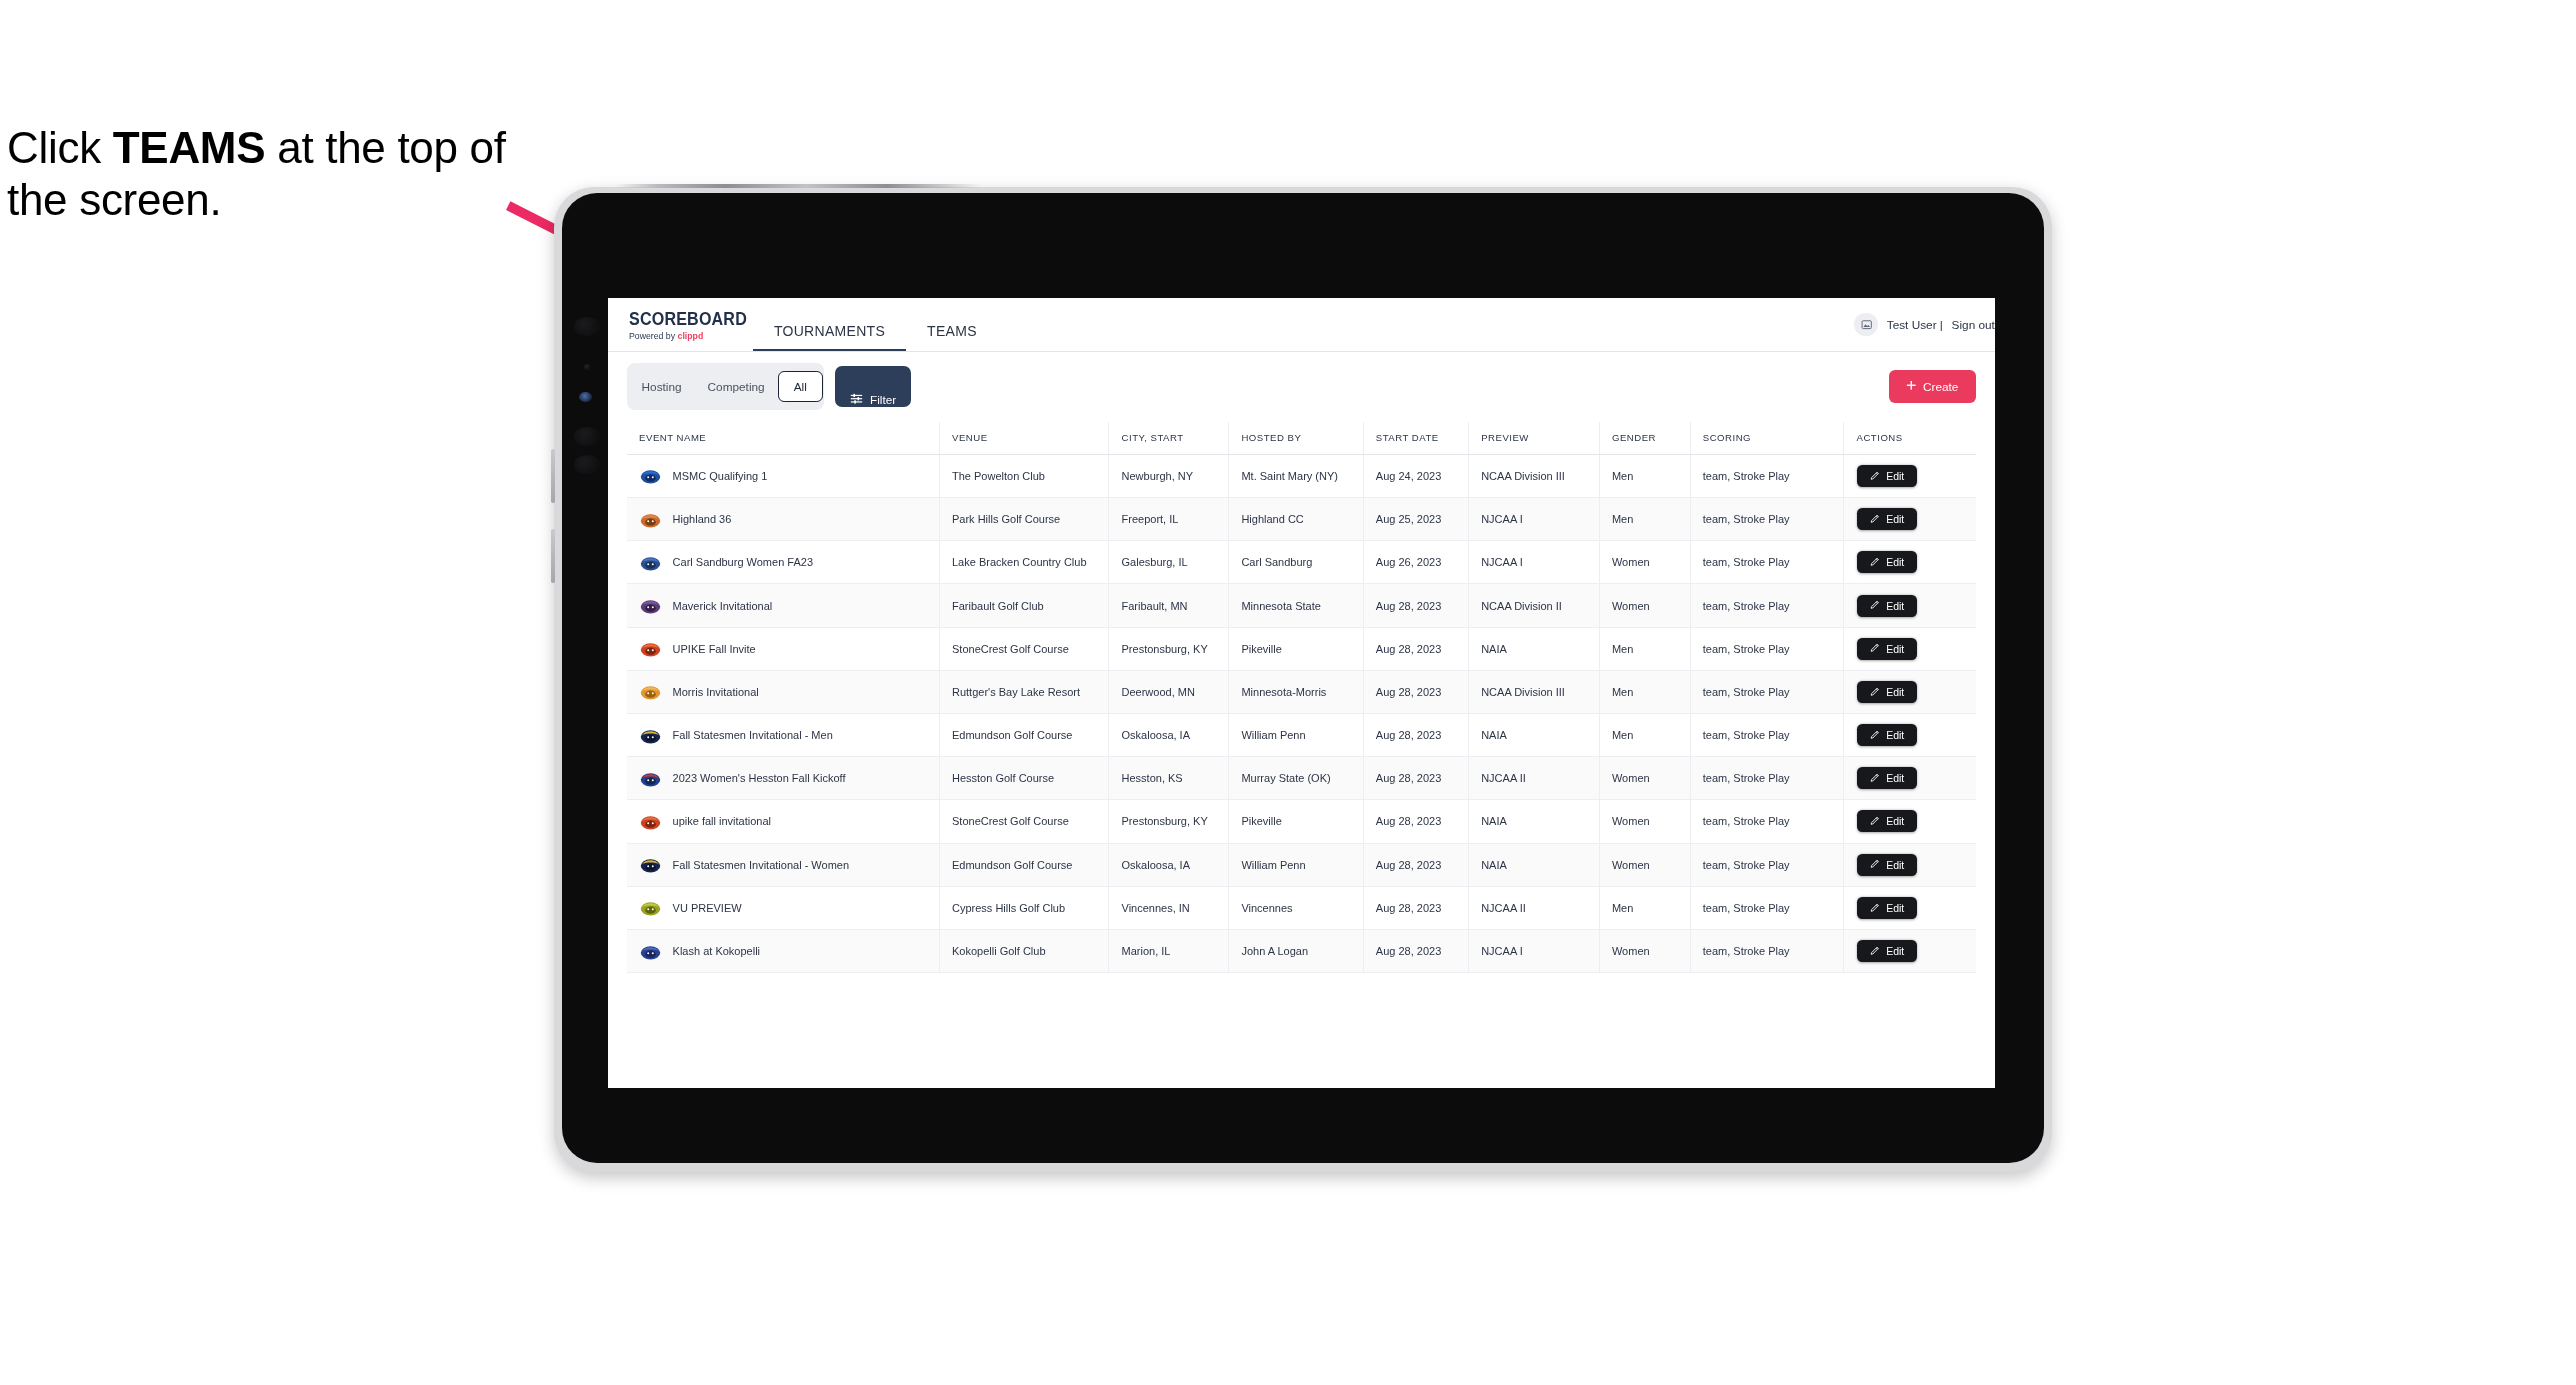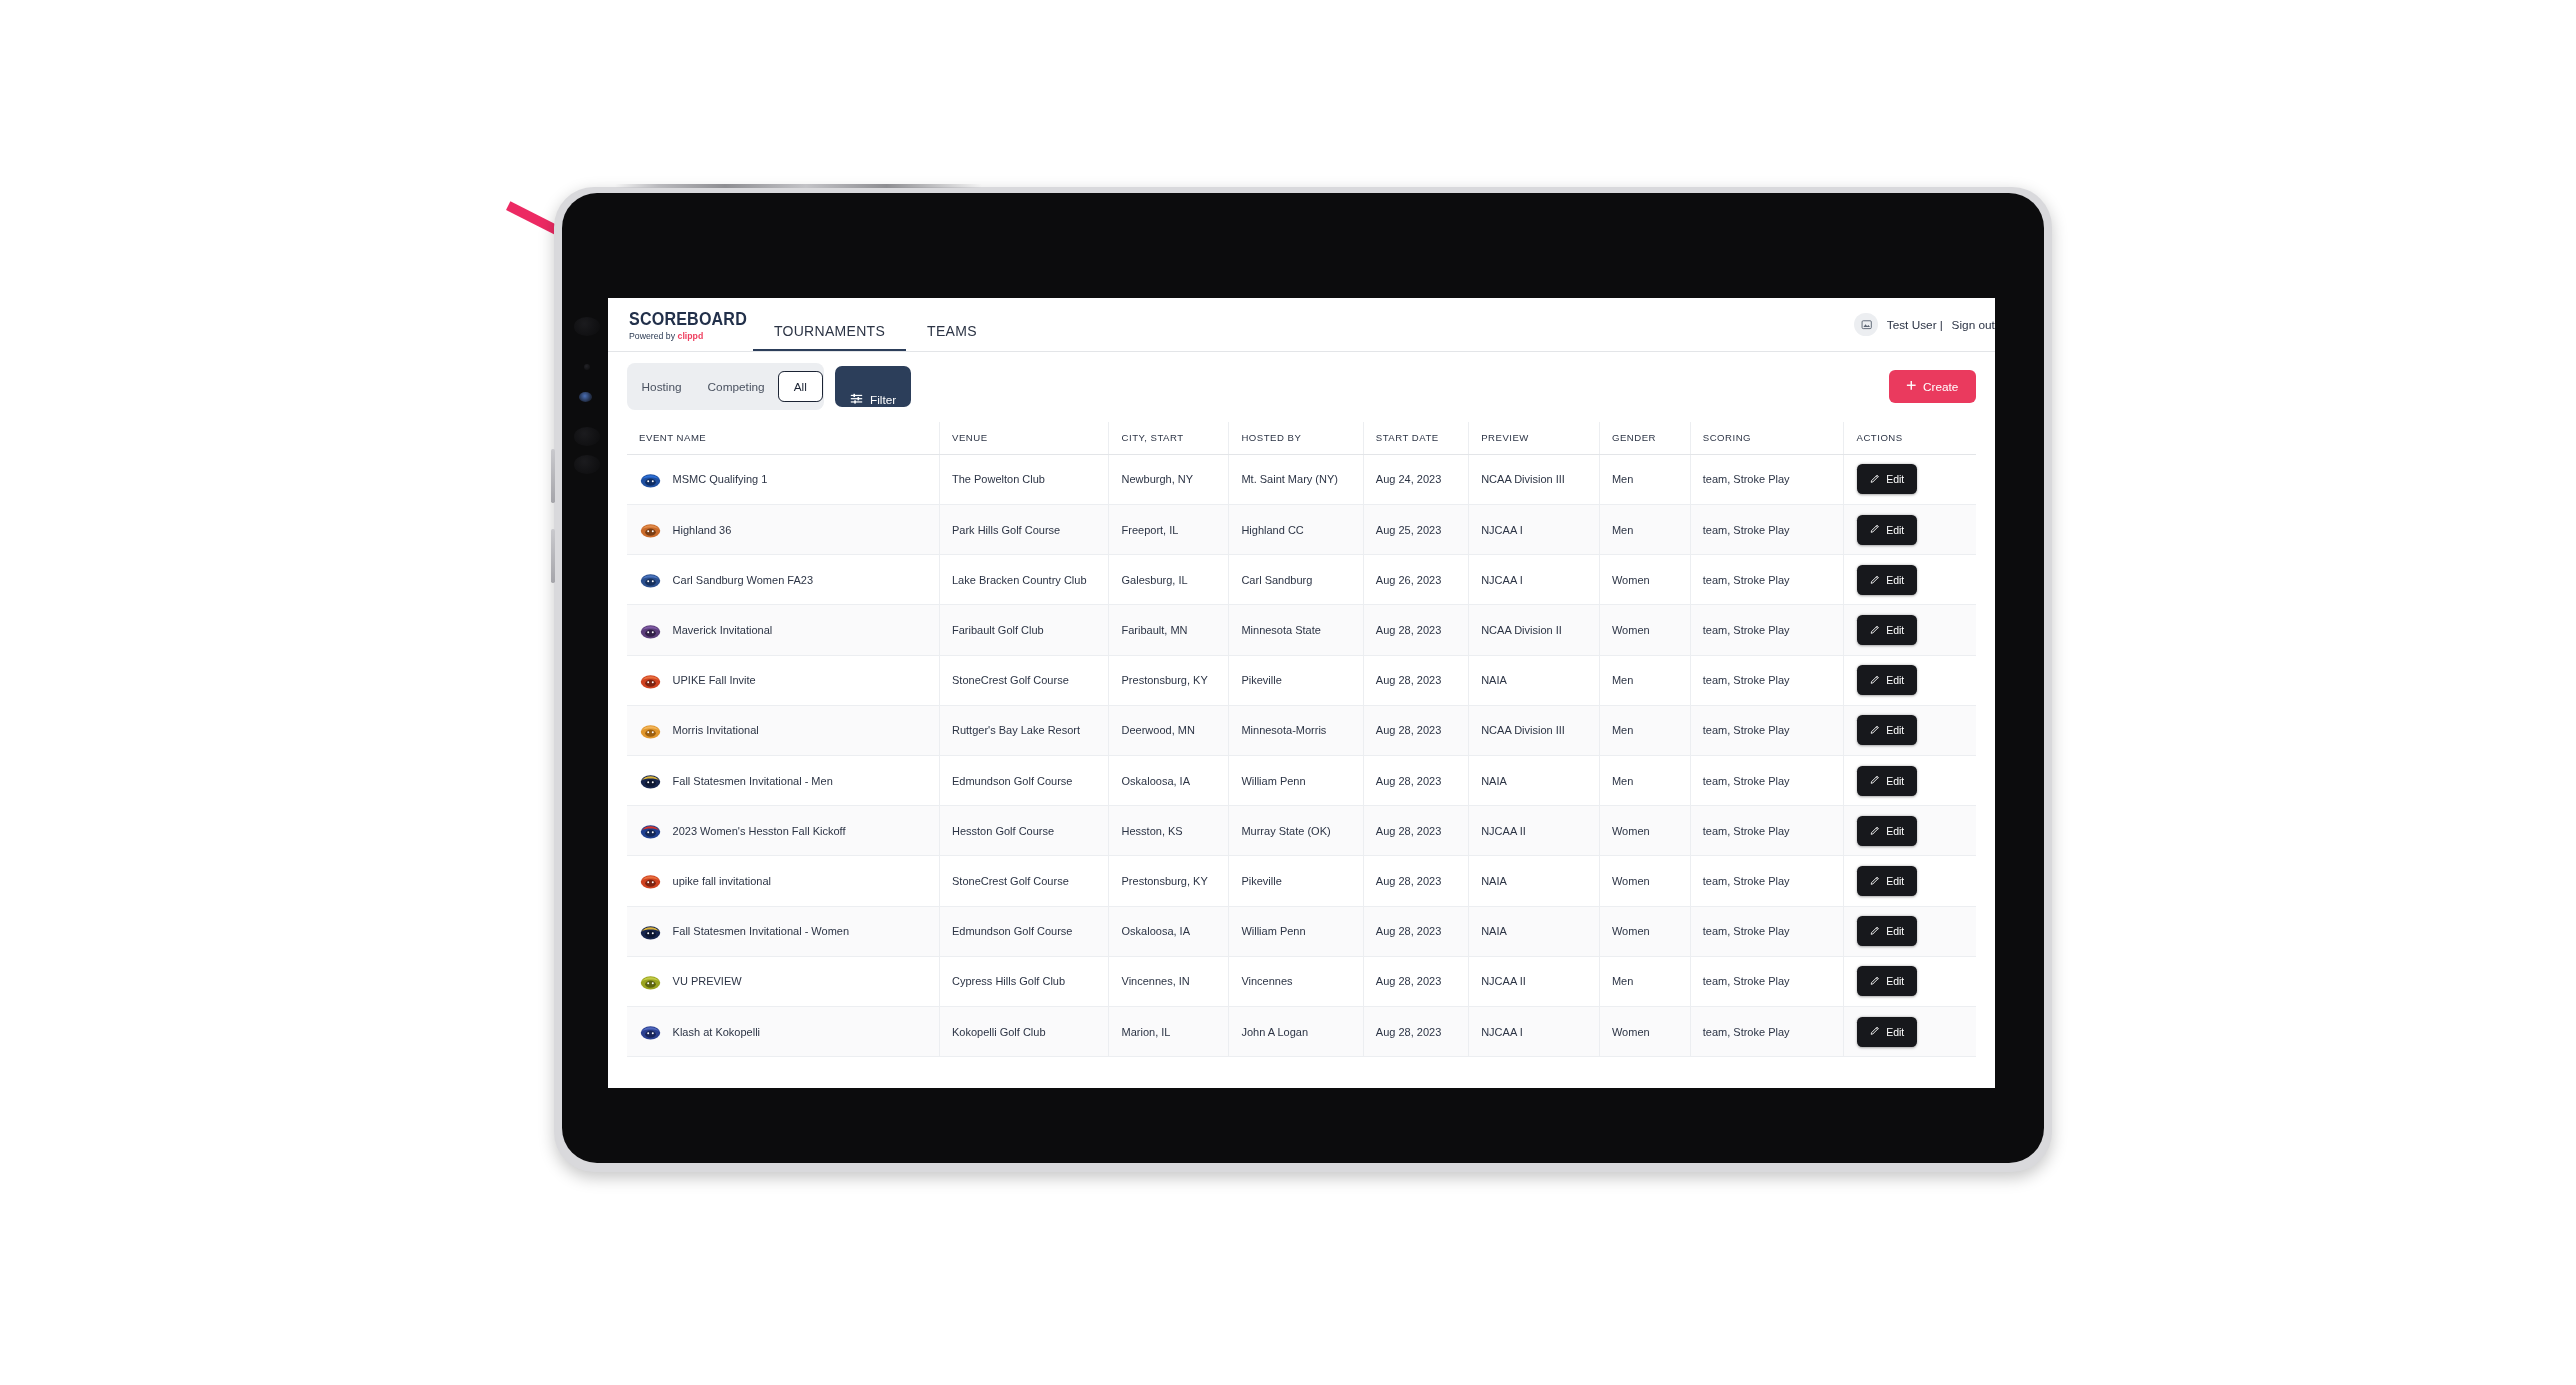--- a/index.html
+++ b/index.html
@@ -187,21 +187,21 @@
   tbody td:last-child { border-right: none; }
   tbody tr:nth-child(even) { background: #fafafb; }
   tbody tr:nth-child(odd) { background: #ffffff; }
 
   .evt-cell { display: flex; align-items: center; gap: 10.5px; }
   .evt-logo { width: 23px; height: 23px; flex: none; }
   .edit-btn {
     display: inline-flex; align-items: center; justify-content: center; gap: 6.1px;
     background: #17181c; color: #fff;
     border: none; border-radius: 5.2px;
-    height: 30px; padding: 0 13px;
+    height: 22px; padding: 0 13px;
     font-size: 10.5px; cursor: pointer;
     font-family: "Liberation Sans", sans-serif;
     box-shadow: 0 0.9px 2.6px rgba(0,0,0,0.35);
   }
   .col-actions { text-align: left; }
 
   
   col.c-event { width: 258px; }
   col.c-venue { width: 140px; }
   col.c-city  { width: 99px; }
@@ -210,20 +210,23 @@
   col.c-div   { width: 108px; }
   col.c-gen   { width: 75px; }
   col.c-score { width: 127px; }
   col.c-act   { width: 109px; }
 </style>
 </head>
 <body>
 
 <div id="root">
 
+  <div class="instruction">
+    <span>Click </span><span class="em">TEAMS</span><span> at the top of the screen.</span>
+  </div>
 
   <svg class="arrow-svg" viewBox="0 0 520 230">
     <defs>
       <marker id="ah" markerWidth="7" markerHeight="7" refX="2.2" refY="3.5" orient="auto">
         <path d="M0,0 L7,3.5 L0,7 z" fill="#ec2a63"></path>
       </marker>
     </defs>
     <line x1="22" y1="35" x2="245" y2="148" stroke="#ec2a63" stroke-width="11" marker-end="url(#ah)" stroke-linecap="butt"></line>
   </svg>
 

